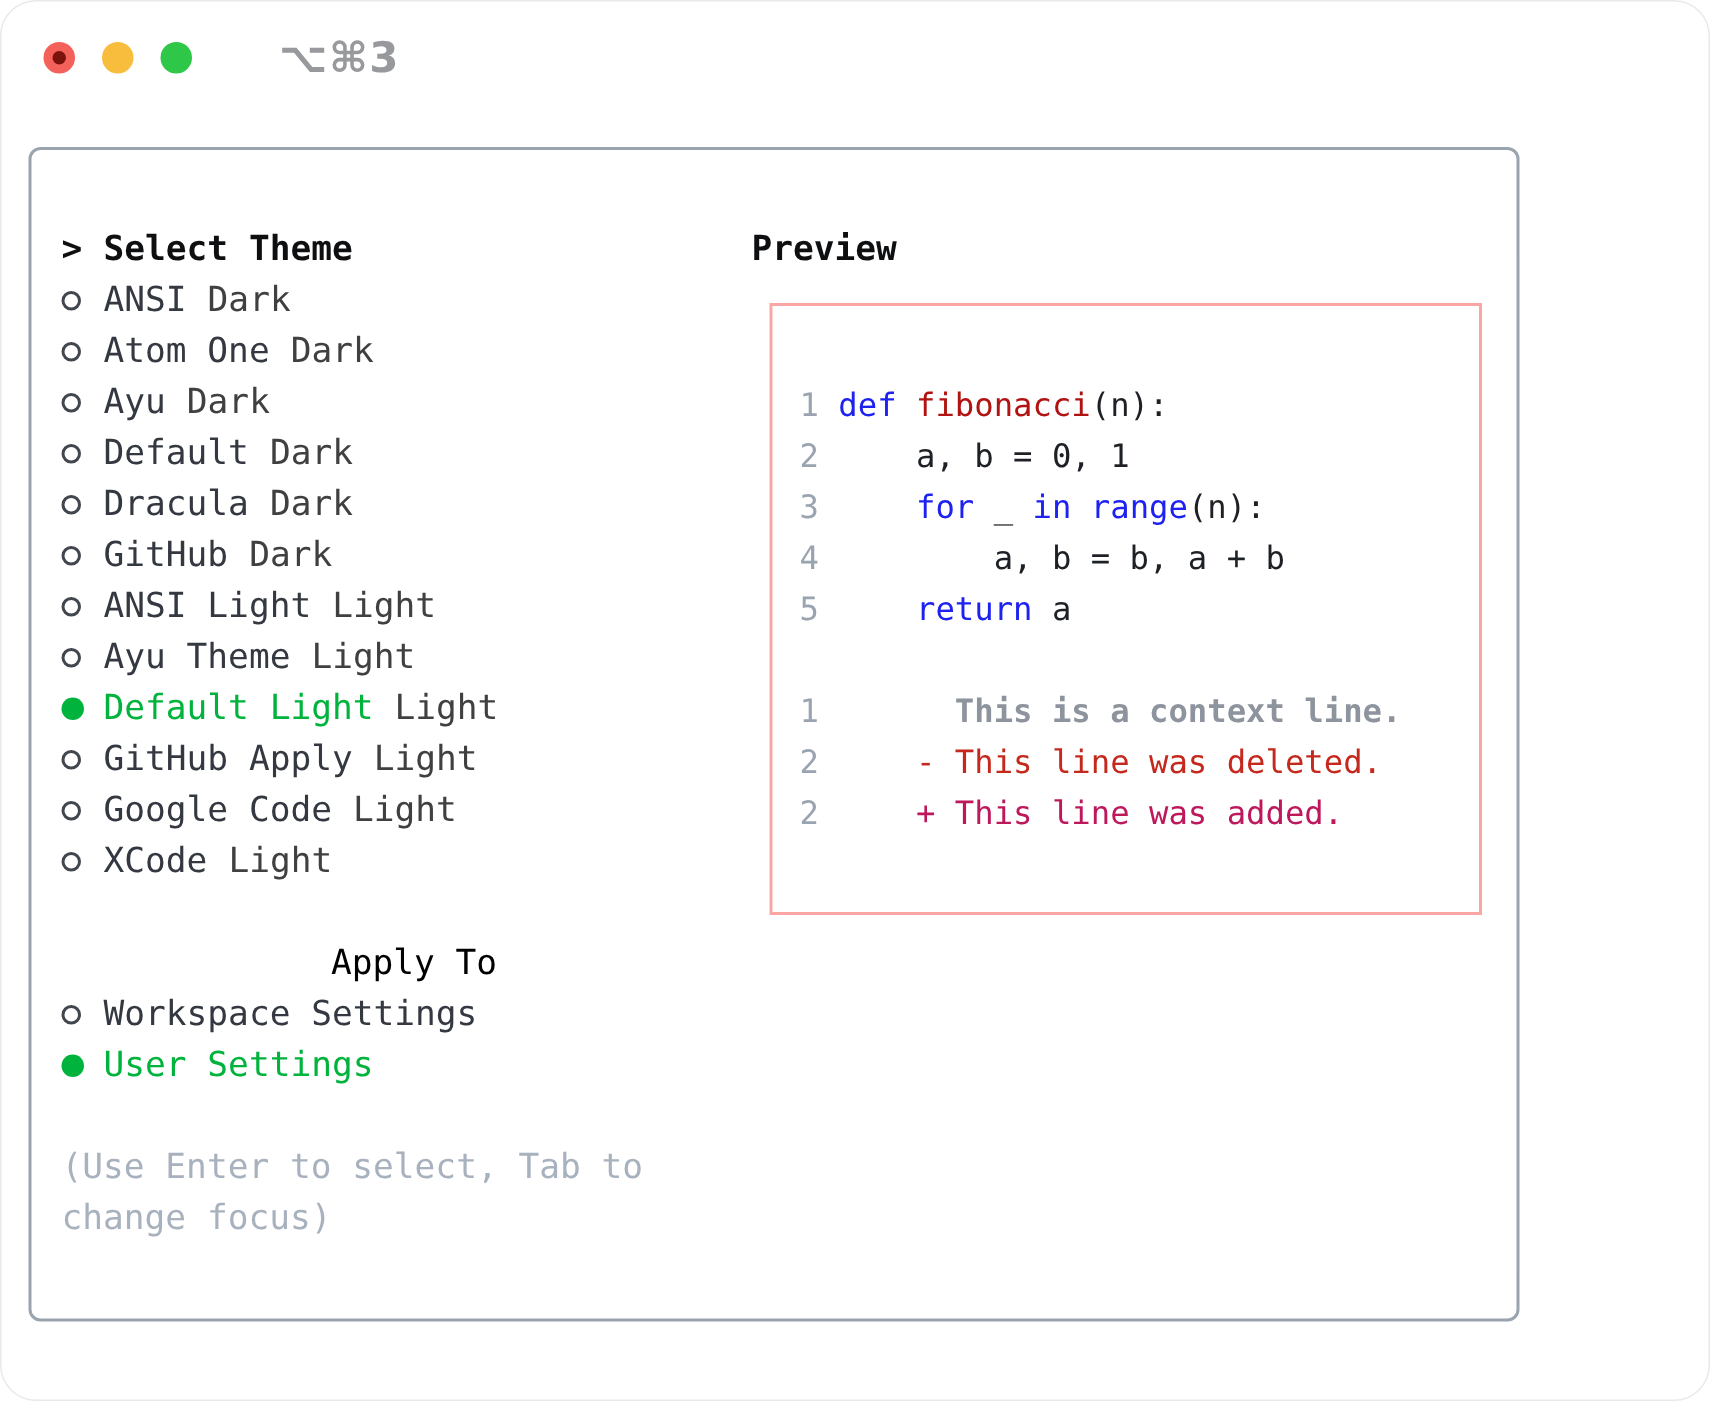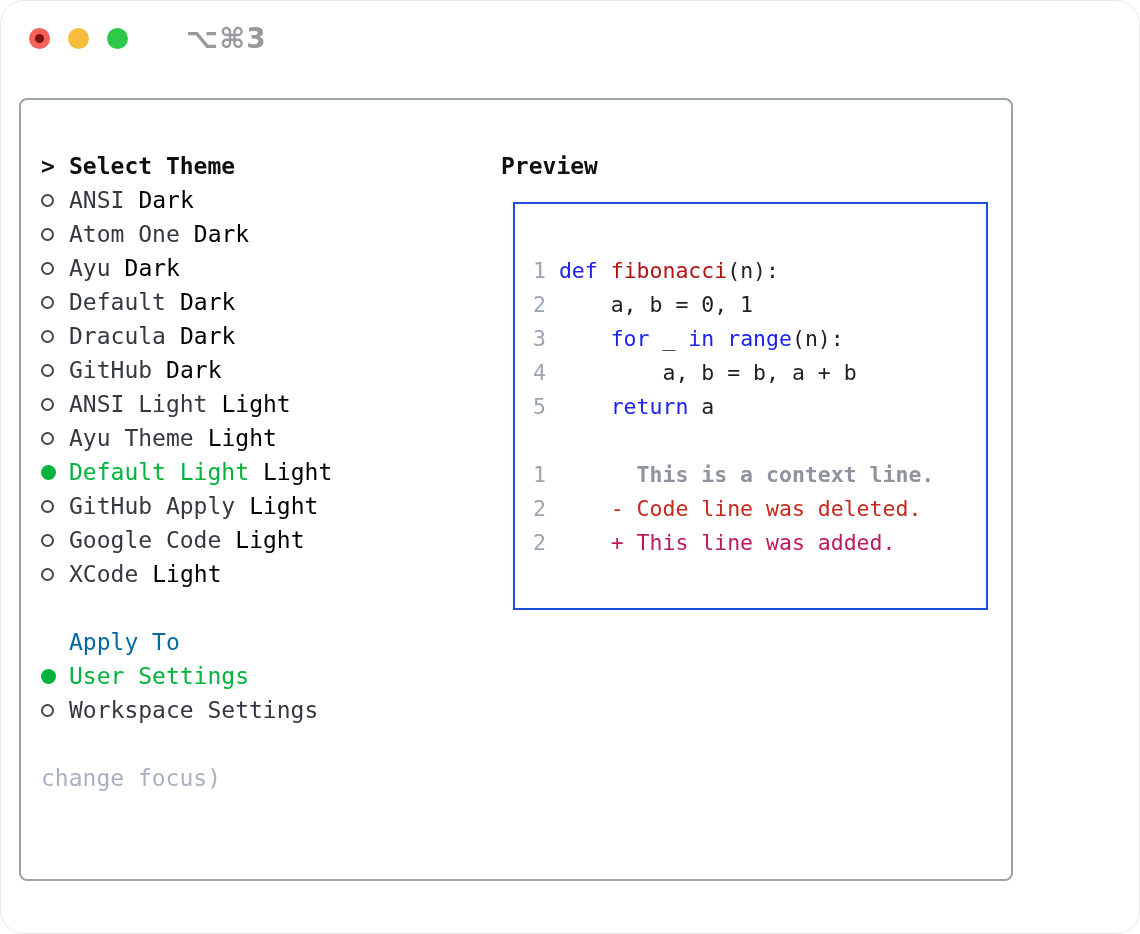--- a/index.html
+++ b/index.html
@@ -34,31 +34,31 @@
 
   
   .left { width:442px; }
   .row { display:flex; align-items:center; height:34px; font-size:23px; color:#343840; white-space:pre; }
   .marker { width:28px; display:flex; align-items:center; flex:none; }
   .dot { width:13px; height:13px; border:2px solid #42474f; border-radius:50%; }
   .row.selected .dot { width:15px; height:15px; border:none; background:#00b33c; }
   .row.selected .name, .row.selected .label { color:#00b33c;text-align:right; }
   .prompt { font-weight:bold; color:#0e0f11; }
   .row.header { font-weight:bold; color:#0e0f11; }
-  .row.subheader { color:#0369a1; }
-  .variant { color:#000000; margin-left:14px; }
+  .row.subheader { color:#000000;justify-content:center; }
+  .variant { color:#404040; margin-left:14px; }
   .spacer { height:34px; }
   .hint { font-size:23px; line-height:34px; color:#a8b1be; white-space:pre; }
 
   
   .right { flex:1; padding-left:18px; }
   .preview-heading { height:34px; display:flex; align-items:center; font-size:23px; font-weight:bold; color:#0e0f11;text-align:right; }
   .preview-box {
     margin-left:12px; margin-top:19px; width:475px; height:408px;
-    border:2px solid #1d4ed8; background:#fff; padding:50px 0 0 18px;
+    border:2px solid #fca5a5; background:#fff; padding:50px 0 0 18px;
     overflow:hidden;
   }
   .cl { height:34px; font-size:21.5px; line-height:34px; white-space:pre; }
   .ln  { color:#9aa4b1; }
   .kw  { color:#1d22f0; }
   .fn  { color:#b01311; }
   .pl  { color:#1d2025; }
   .ctx { color:#8d949d;font-weight:bold; }
   .del { color:#c5281c; }
   .add { color:#be185d; }
@@ -118,42 +118,43 @@
       </div>
       <div class="row">
         <span class="marker"><span class="dot"></span></span><span class="name">XCode</span><span class="variant">Light</span>
       </div>
 
       <div class="spacer"></div>
 
       <div class="row subheader">
         <span class="marker"></span><span>Apply To</span>
       </div>
+      <div class="row">
+        <span class="marker"><span class="dot"></span></span><span class="label">Workspace Settings</span>
+      </div>
       <div class="row selected">
         <span class="marker"><span class="dot"></span></span><span class="label">User Settings</span>
-      </div>
-      <div class="row">
-        <span class="marker"><span class="dot"></span></span><span class="label">Workspace Settings</span>
       </div>
 
       <div class="spacer"></div>
 
+      <div class="hint">(Use Enter to select, Tab to</div>
       <div class="hint">change focus)</div>
     </div>
 
     <div class="right">
       <div class="preview-heading">Preview</div>
 
       <div class="preview-box">
         <div class="cl"><span class="ln">1 </span><span class="kw">def</span><span class="pl"> </span><span class="fn">fibonacci</span><span class="pl">(n):</span></div>
         <div class="cl"><span class="ln">2 </span><span class="pl">    a, b = 0, 1</span></div>
         <div class="cl"><span class="ln">3 </span><span class="pl">    </span><span class="kw">for</span><span class="pl"> _ </span><span class="kw">in</span><span class="pl"> </span><span class="kw">range</span><span class="pl">(n):</span></div>
         <div class="cl"><span class="ln">4 </span><span class="pl">        a, b = b, a + b</span></div>
         <div class="cl"><span class="ln">5 </span><span class="pl">    </span><span class="kw">return</span><span class="pl"> a</span></div>
         <div class="cl"><span class="pl"></span></div>
         <div class="cl"><span class="ln">1 </span><span class="ctx">      This is a context line.</span></div>
-        <div class="cl"><span class="ln">2 </span><span class="del">    - Code line was deleted.</span></div>
+        <div class="cl"><span class="ln">2 </span><span class="del">    - This line was deleted.</span></div>
         <div class="cl"><span class="ln">2 </span><span class="add">    + This line was added.</span></div>
       </div>
     </div>
 
   </div>
 </div>
 
 </body></html>

